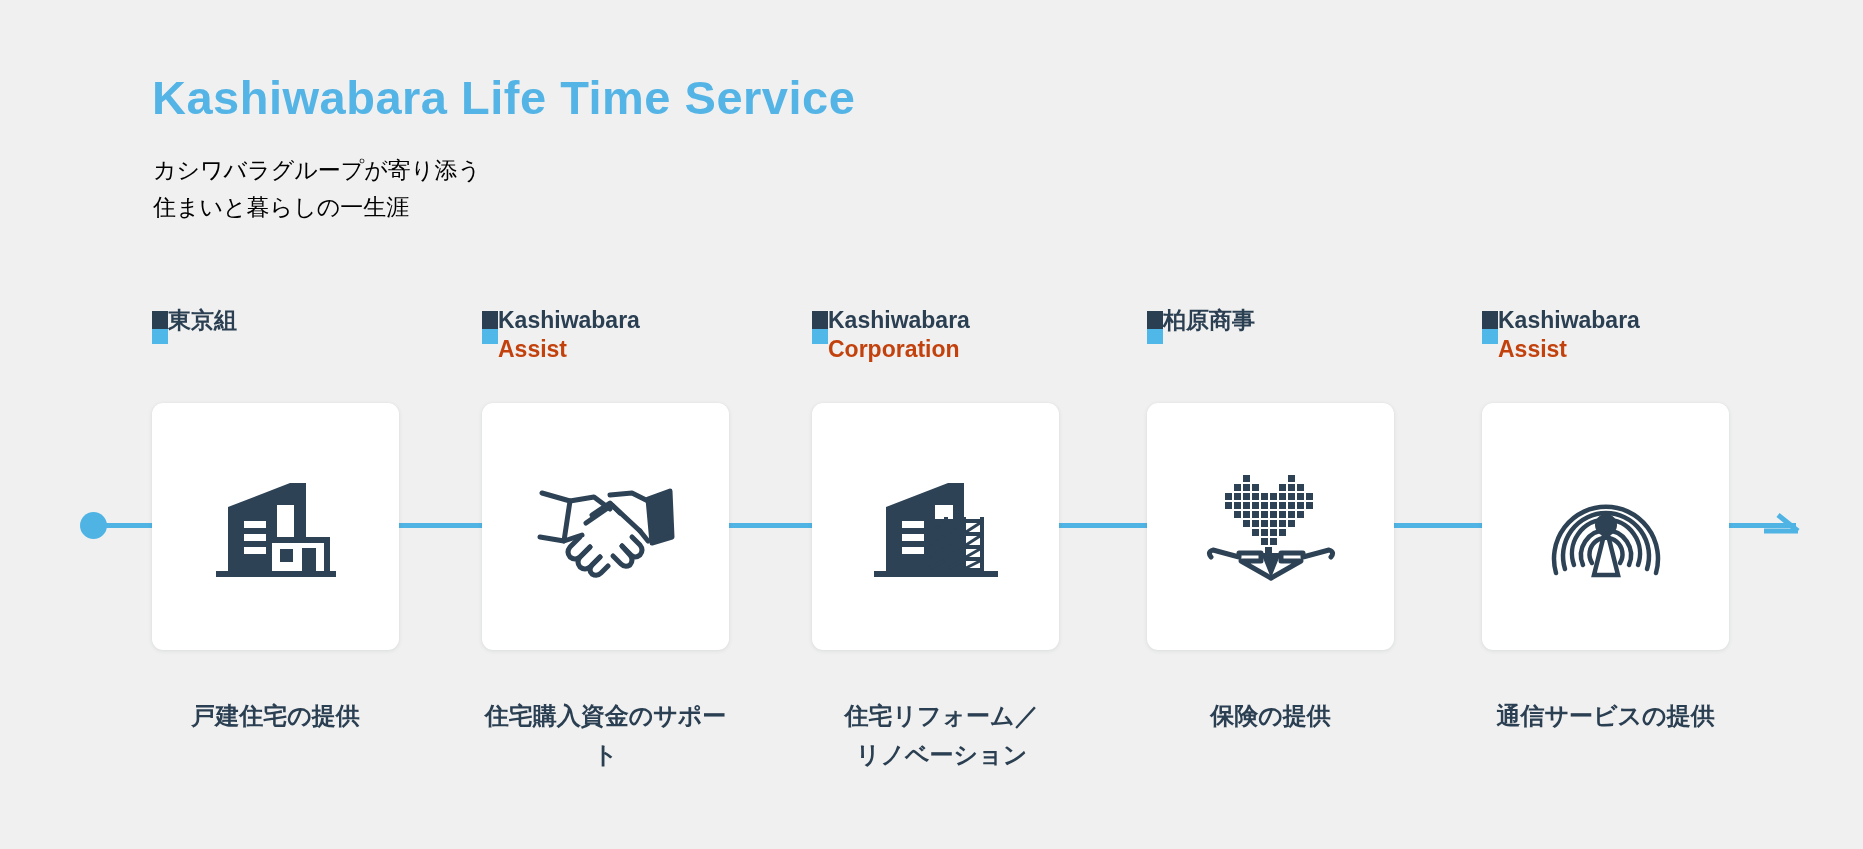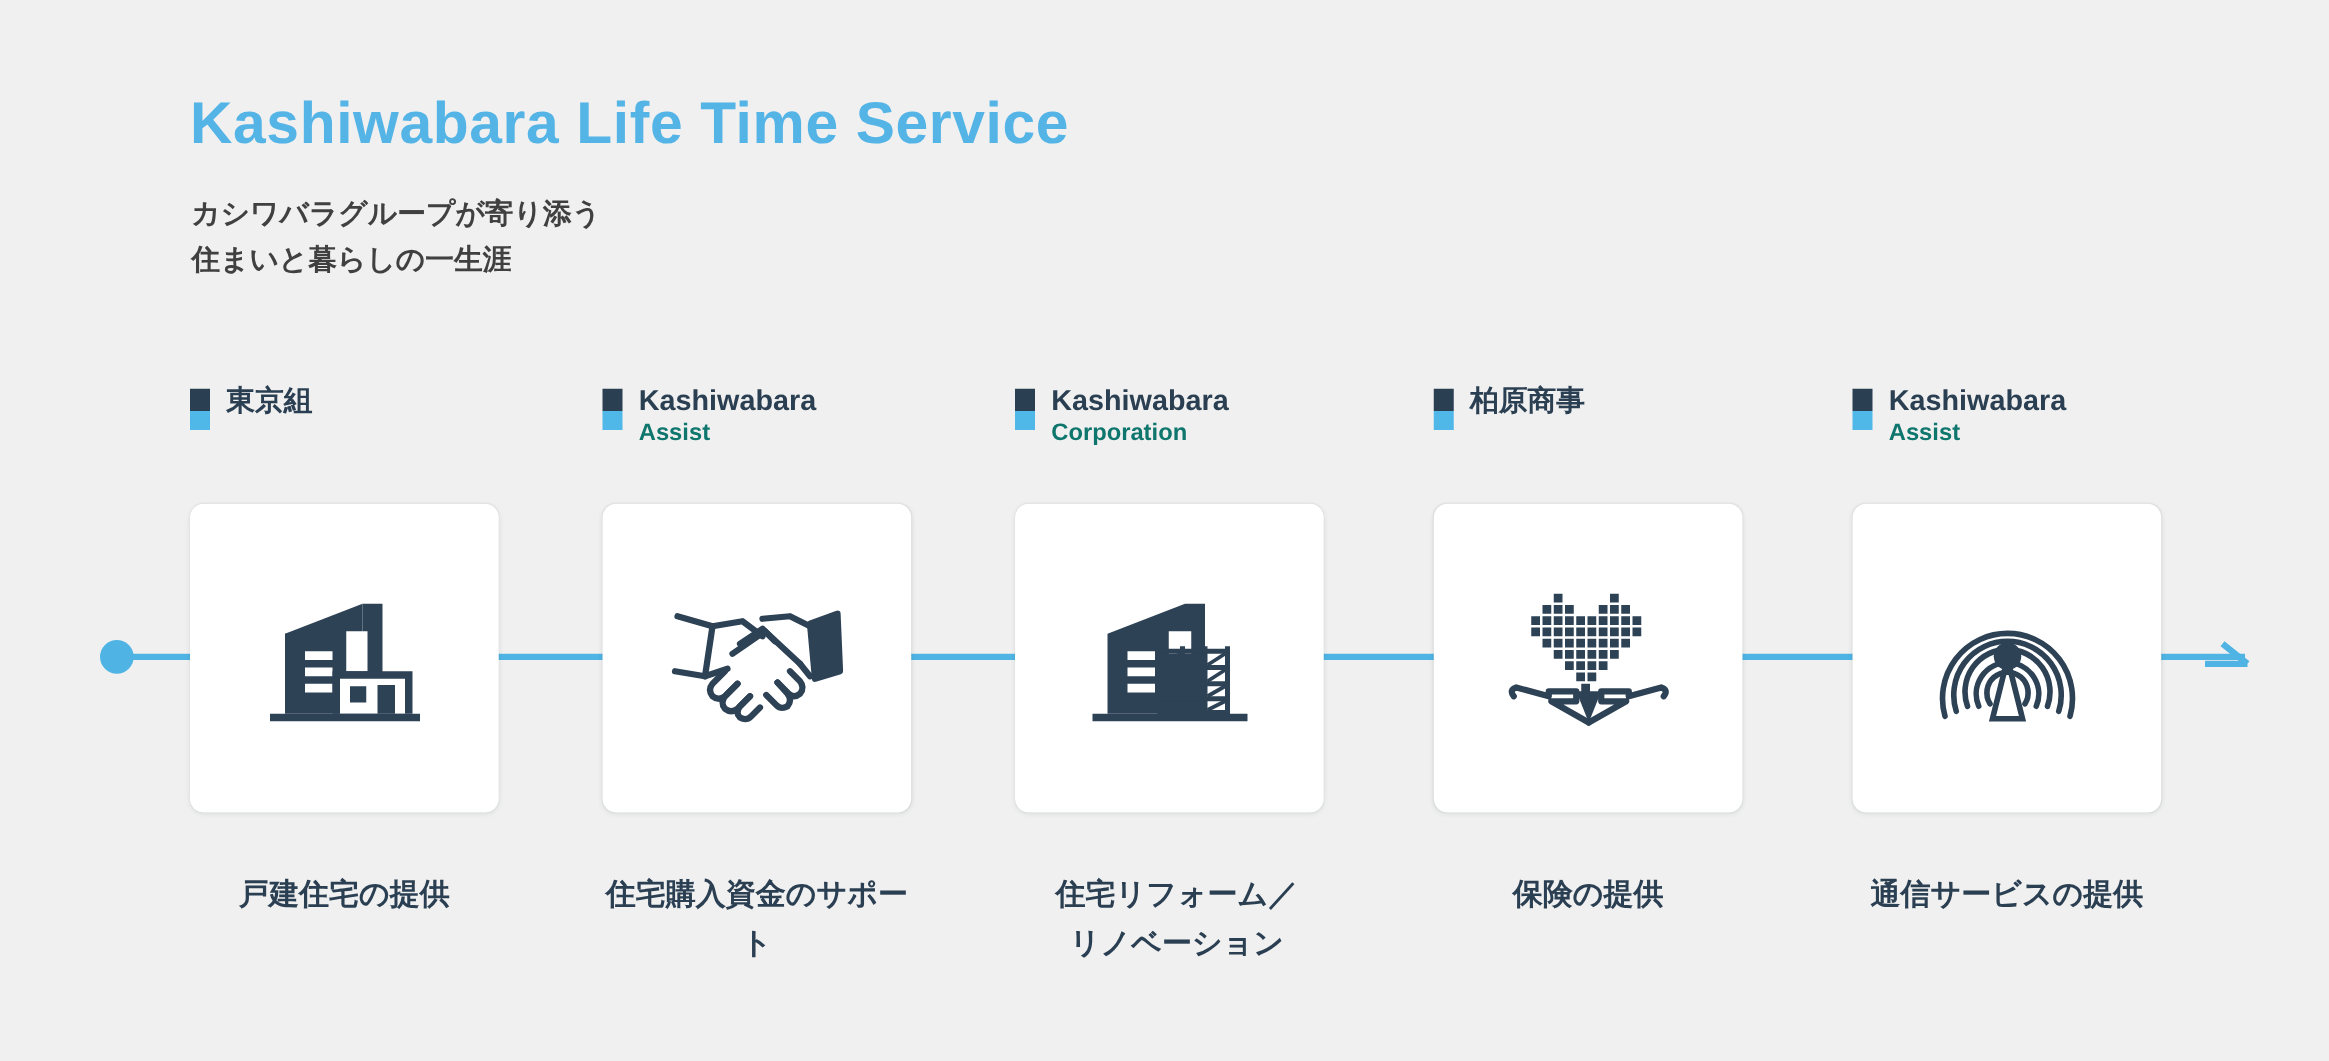--- a/index.html
+++ b/index.html
@@ -30,23 +30,23 @@
     font-weight: 700;
     letter-spacing: 0.5px;
     color: #54b4e6;
     white-space: nowrap;
   }
   .subtitle {
     position: absolute;
     left: 139px;
     top: 152px;
     font-size: 23px;
-    font-weight: 700;
+    font-weight: 400;
     line-height: 1.62;
-    color: #404040;
+    color: #000000;
     white-space: pre-line;
   }
 
   
   .track-line {
     position: absolute;
     left: 82px;
     top: 523px;
     width: 1700px;
     height: 5px;
@@ -77,21 +77,20 @@
     width: 247px;
   }
 
   
   .label {
     position: absolute;
     top: 306px;
     left: 0;
     display: flex;
     align-items: flex-start;
-    gap: 13px;
   }
   .bullet {
     width: 16px;
     height: 33px;
     flex: 0 0 auto;
     margin-top: 5px;
     background: linear-gradient(to bottom, #2b3f52 0%, #2b3f52 55%, #4fb8e8 55%, #4fb8e8 100%);
   }
   .label-text {
     font-size: 0;
@@ -100,24 +99,24 @@
   .label-main {
     display: block;
     font-size: 23px;
     font-weight: 700;
     line-height: 1.28;
     color: #2b3f52;
     white-space: nowrap;
   }
   .label-sub {
     display: block;
-    font-size: 19px;
+    font-size: 23px;
     font-weight: 700;
     line-height: 1.28;
-    color: #0f766e;
+    color: #c2410c;
     white-space: nowrap;
   }
   .label-sub:empty { display: none; }
 
   
   .card {
     position: absolute;
     top: 403px;
     left: 0;
     width: 247px;

